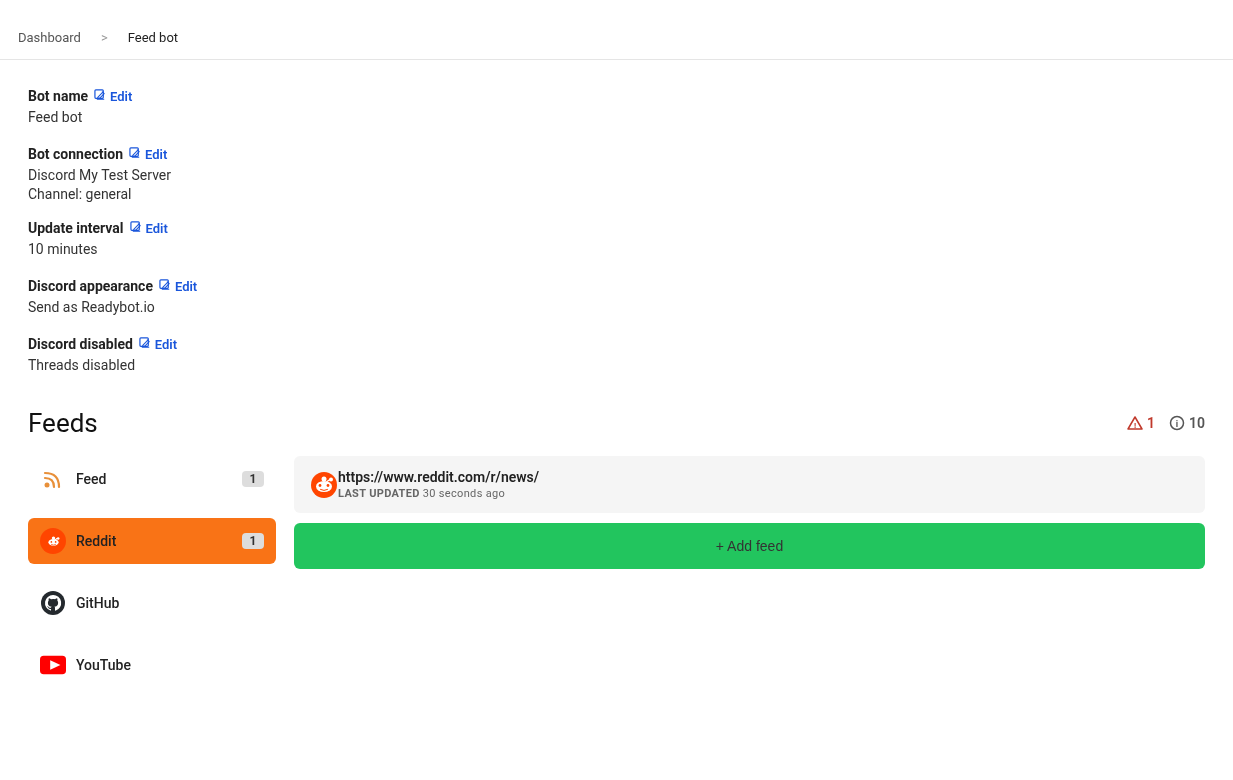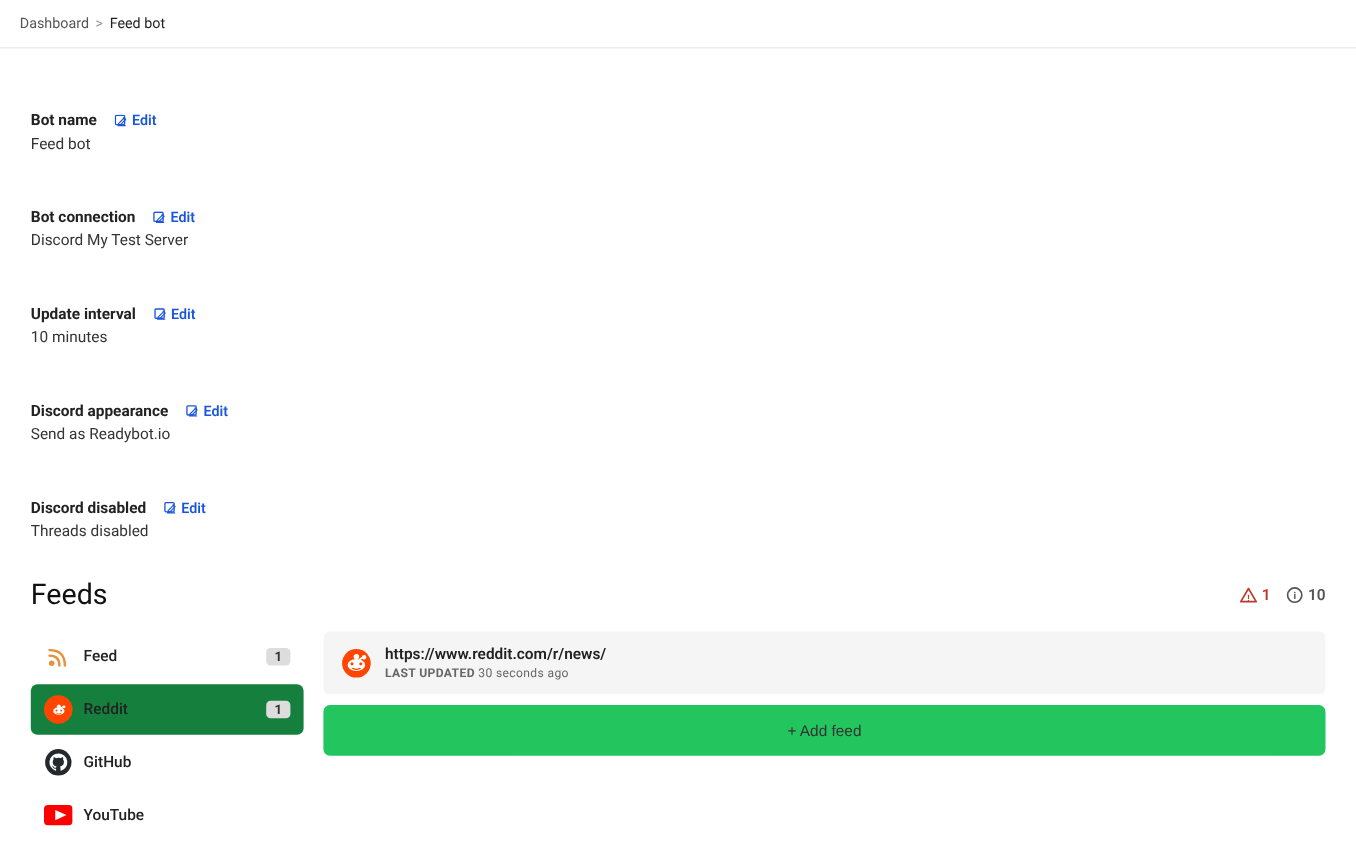--- a/index.html
+++ b/index.html
@@ -6,25 +6,26 @@
     body {
       font-family: -apple-system, BlinkMacSystemFont, 'Segoe UI', Roboto, sans-serif;
       background: #fff;
       color: #222;
       font-size: 14px;
     }
 
     .breadcrumb {
       display: flex;
       align-items: center;
-      gap: 6px;
+      gap: 20px;
       padding: 14px 18px;
       font-size: 13px;
       color: #555;
       border-bottom: 1px solid #e5e5e5;
+      margin-top: 16px;
     }
     .breadcrumb-separator {
       color: #999;
     }
     .breadcrumb-current {
       color: #222;
     }
 
     .main-content {
       padding: 28px 28px 28px 28px;
@@ -39,32 +40,31 @@
     }
 
     .setting-row {
       margin-bottom: 18px;
     }
     .setting-label {
       font-weight: 700;
       font-size: 14px;
       display: inline-flex;
       align-items: center;
-      gap: 16px;
+      gap: 6px;
       margin-bottom: 3px;
-      margin-top: 30px;
     }
     .edit-link {
       color: #1a56db;
       font-weight: 600;
       font-size: 13px;
       text-decoration: none;
       cursor: pointer;
       display: inline-flex;
-      align-items: center;
+      align-items: flex-start;
       gap: 3px;
     }
     .edit-icon {
       width: 13px;
       height: 13px;
       display: inline-block;
     }
     .setting-value {
       font-size: 14px;
       color: #333;
@@ -113,34 +113,34 @@
       display: flex;
       gap: 18px;
       align-items: flex-start;
     }
 
     .feeds-sidebar {
       width: 248px;
       flex-shrink: 0;
       display: flex;
       flex-direction: column;
-      gap: 2px;
+      gap: 16px;
     }
 
     .feed-sidebar-item {
       display: flex;
       align-items: center;
       gap: 10px;
       padding: 10px 12px;
       border-radius: 6px;
       cursor: pointer;
       background: transparent;
     }
     .feed-sidebar-item.active {
-      background: #15803d;
+      background: #f97316;
     }
     .feed-icon {
       width: 26px;
       height: 26px;
       display: flex;
       align-items: center;
       justify-content: center;
       flex-shrink: 0;
     }
     .feed-label {
@@ -162,21 +162,21 @@
     .feeds-main {
       flex: 1;
       display: flex;
       flex-direction: column;
       gap: 10px;
     }
 
     .feed-item-card {
       display: flex;
       align-items: center;
-      gap: 12px;
+      gap: 0;
       background: #f5f5f5;
       border-radius: 6px;
       padding: 13px 16px;
     }
     .feed-item-icon {
       width: 28px;
       height: 28px;
       display: flex;
       align-items: center;
       justify-content: center;
@@ -267,20 +267,21 @@
         <span>Bot connection</span>
         <a class="edit-link">
           <svg class="edit-icon" viewBox="0 0 14 14" fill="none" xmlns="http://www.w3.org/2000/svg">
             <rect x="1" y="1" width="9" height="9" rx="1" stroke="#1a56db" stroke-width="1.3" fill="none"></rect>
             <path d="M3 11h8M9 3l2 2-5 5H4V9l5-5z" stroke="#1a56db" stroke-width="1.1" stroke-linejoin="round" fill="none"></path>
           </svg>
           <span>Edit</span>
         </a>
       </div>
       <div class="setting-value">Discord My Test Server</div>
+      <div class="setting-value-line2">Channel: general</div>
     </div>
 
     <div class="setting-row">
       <div class="setting-label">
         <span>Update interval</span>
         <a class="edit-link">
           <svg class="edit-icon" viewBox="0 0 14 14" fill="none" xmlns="http://www.w3.org/2000/svg">
             <rect x="1" y="1" width="9" height="9" rx="1" stroke="#1a56db" stroke-width="1.3" fill="none"></rect>
             <path d="M3 11h8M9 3l2 2-5 5H4V9l5-5z" stroke="#1a56db" stroke-width="1.1" stroke-linejoin="round" fill="none"></path>
           </svg>

